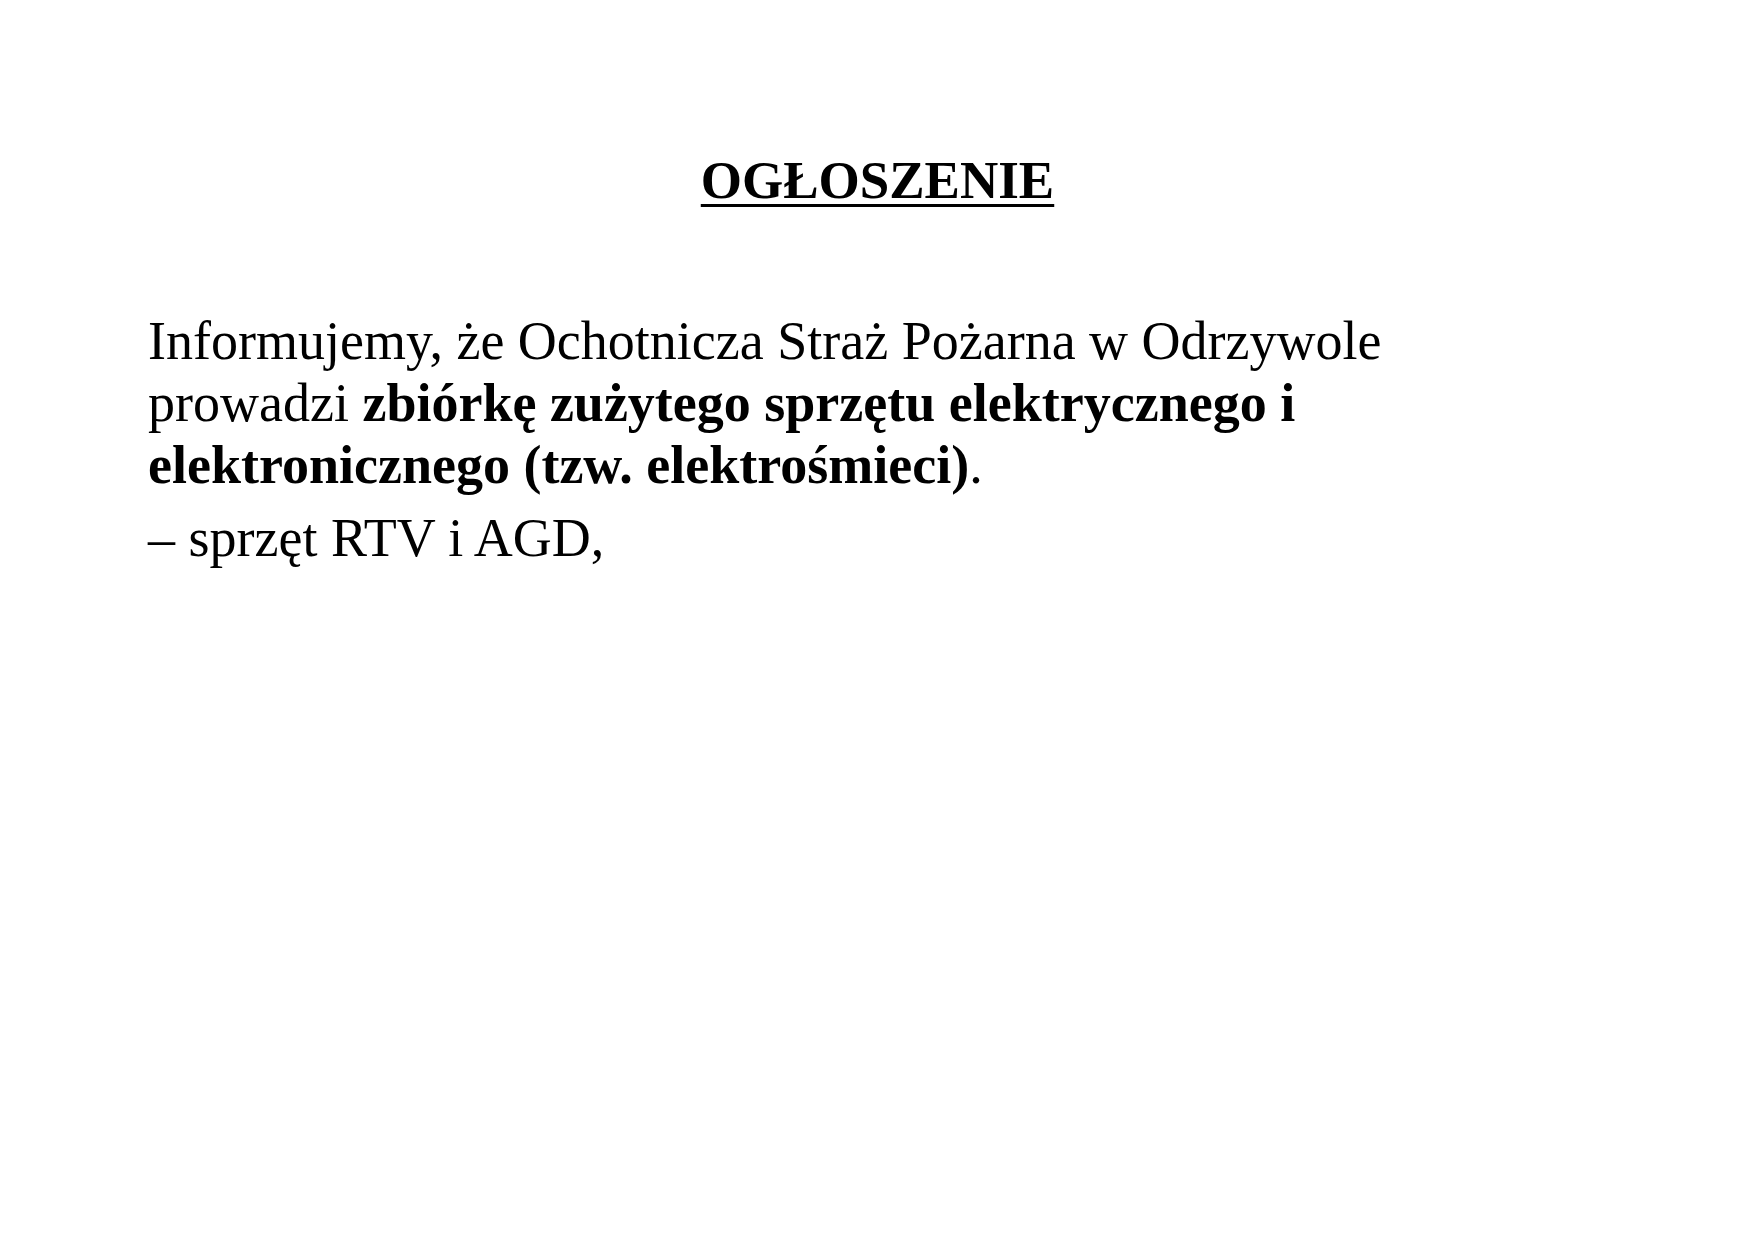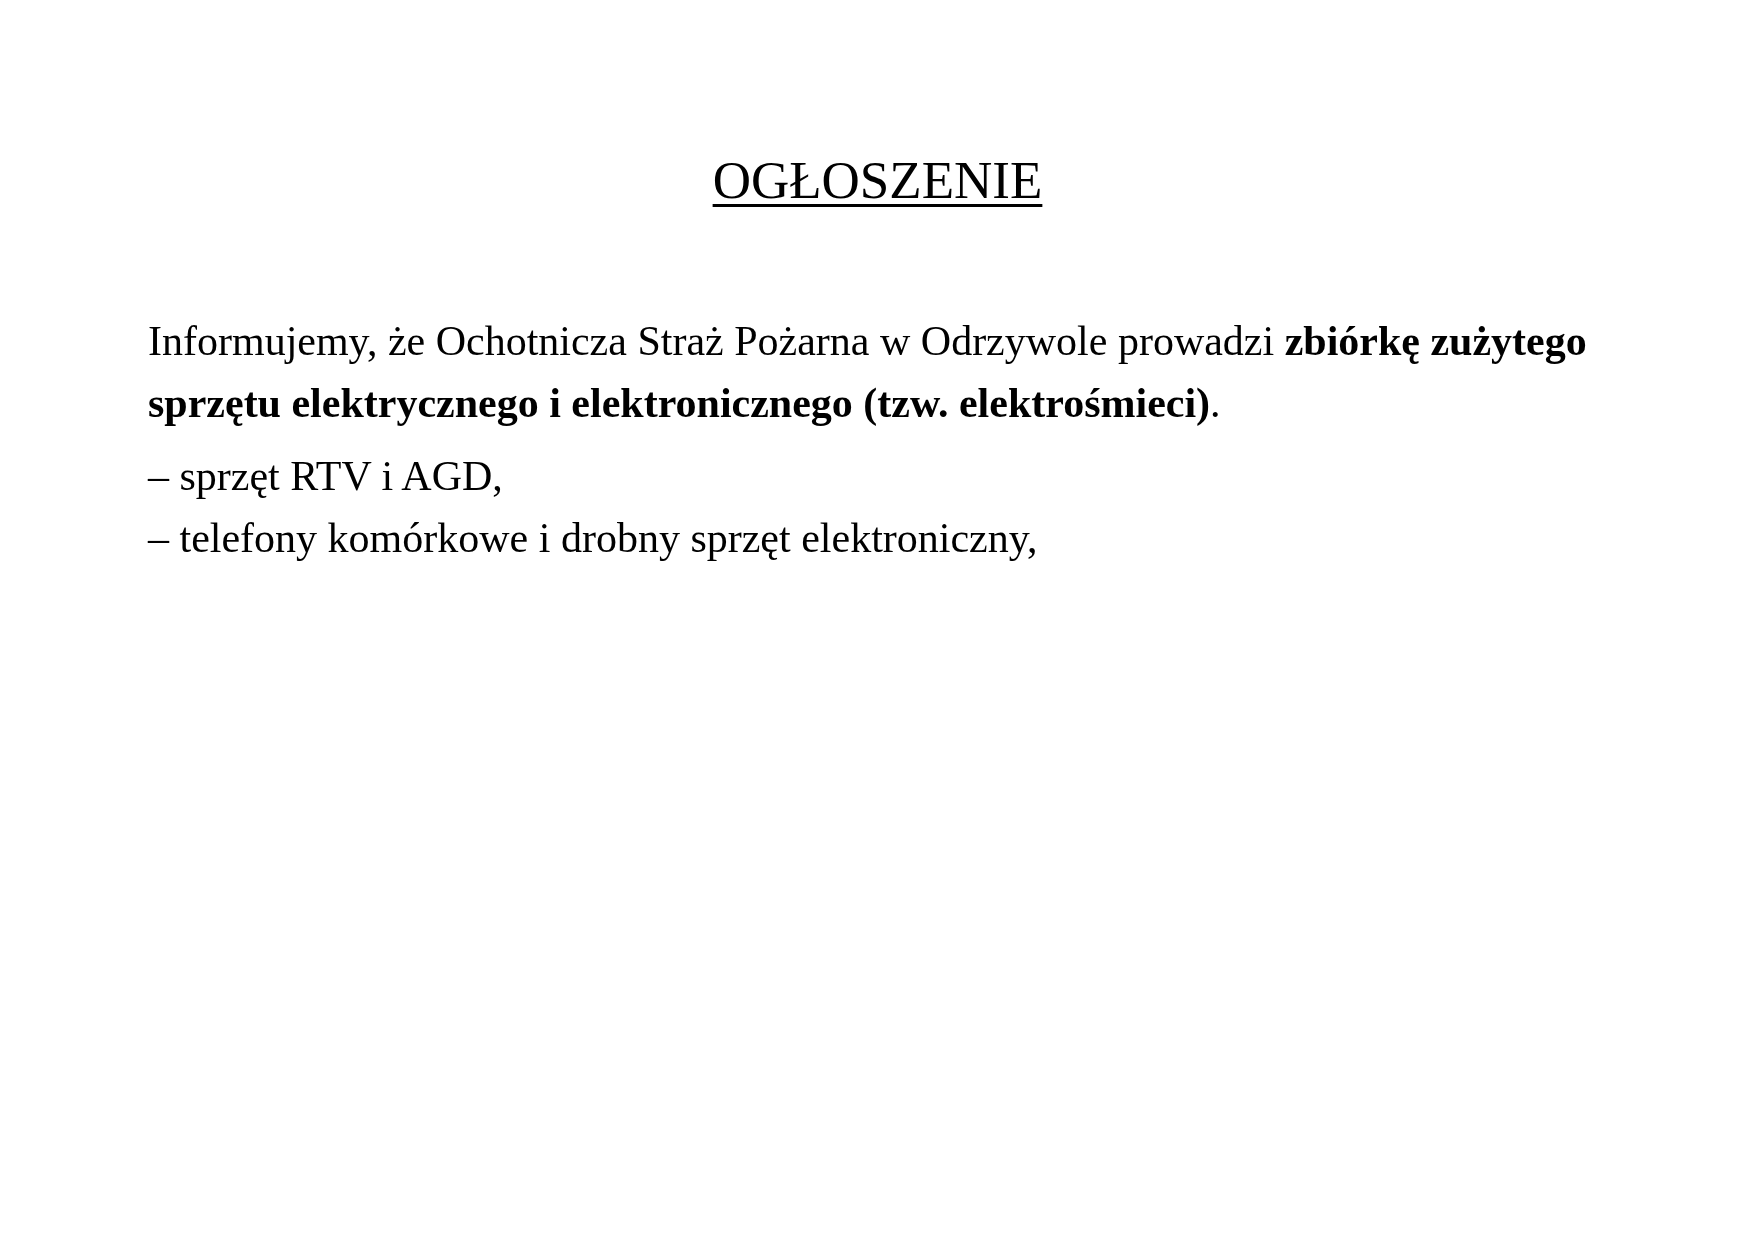--- a/index.html
+++ b/index.html
@@ -23,35 +23,35 @@
       height: 1241px;
       background: #ffffff;
     }
     .title {
       position: absolute;
       top: 150px;
       left: 0;
       width: 1755px;
       text-align: center;
       font-size: 53px;
-      font-weight: normal;
+      font-weight: bold;
       line-height: 60px;
       margin: 0;
     }
     .title span {
       text-decoration: underline;
       text-decoration-thickness: 3px;
       text-underline-offset: 6px;
     }
     .body-text {
       position: absolute;
       left: 148px;
       top: 310px;
       width: 1440px;
-      font-size: 42px;
+      font-size: 54px;
       line-height: 62px;
     }
     .para {
       margin: 0 0 11px 0;
     }
     .b { font-weight: bold; }
     .list {
       margin: 0;
       padding: 0;
       list-style: none;
@@ -69,17 +69,16 @@
     <span>OGŁOSZENIE</span>
   </h1>
 
   <div class="body-text">
     <p class="para"><span>Informujemy, że Ochotnicza Straż Pożarna w Odrzywole prowadzi </span><span class="b">zbiórkę zużytego sprzętu elektrycznego i elektronicznego (tzw. elektrośmieci)</span><span>.</span></p>
 
 
     <div class="para">
       <ul class="list">
         <li>– sprzęt RTV i AGD,</li>
-        <li>– telefony komórkowe i drobny sprzęt elektroniczny,</li>
       </ul>
     </div>
   </div>
 </div>
 
 </body></html>

